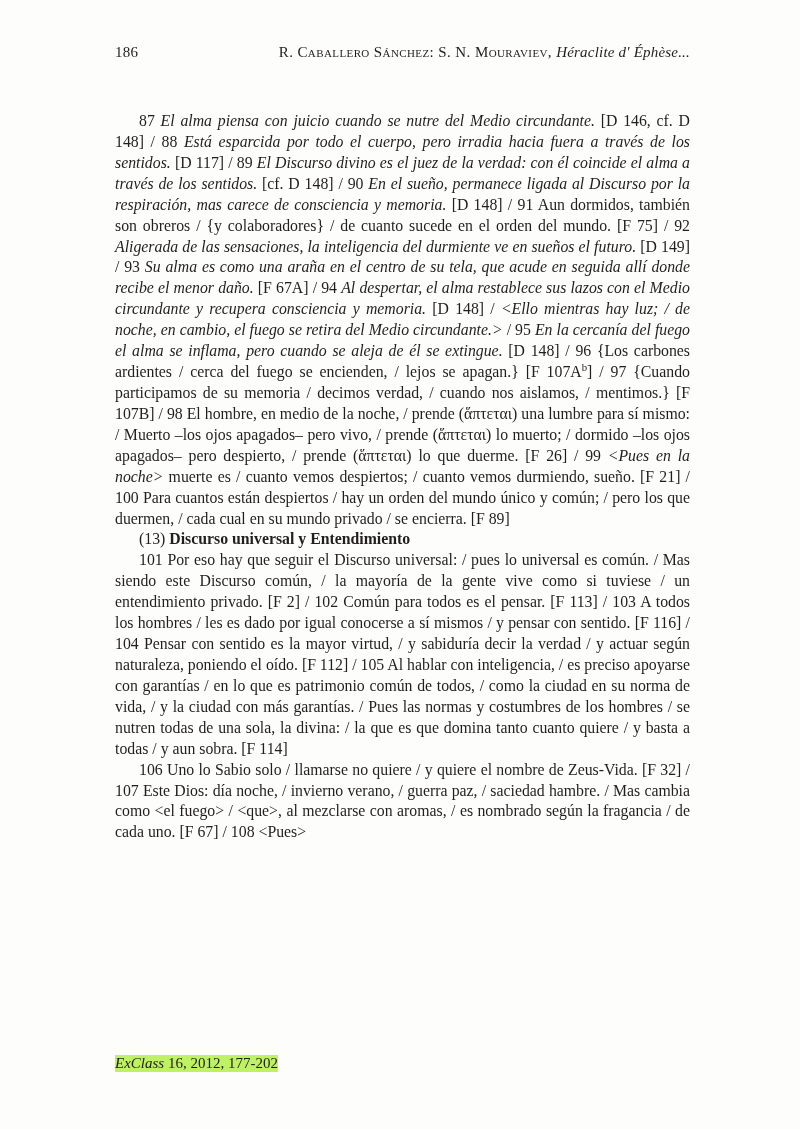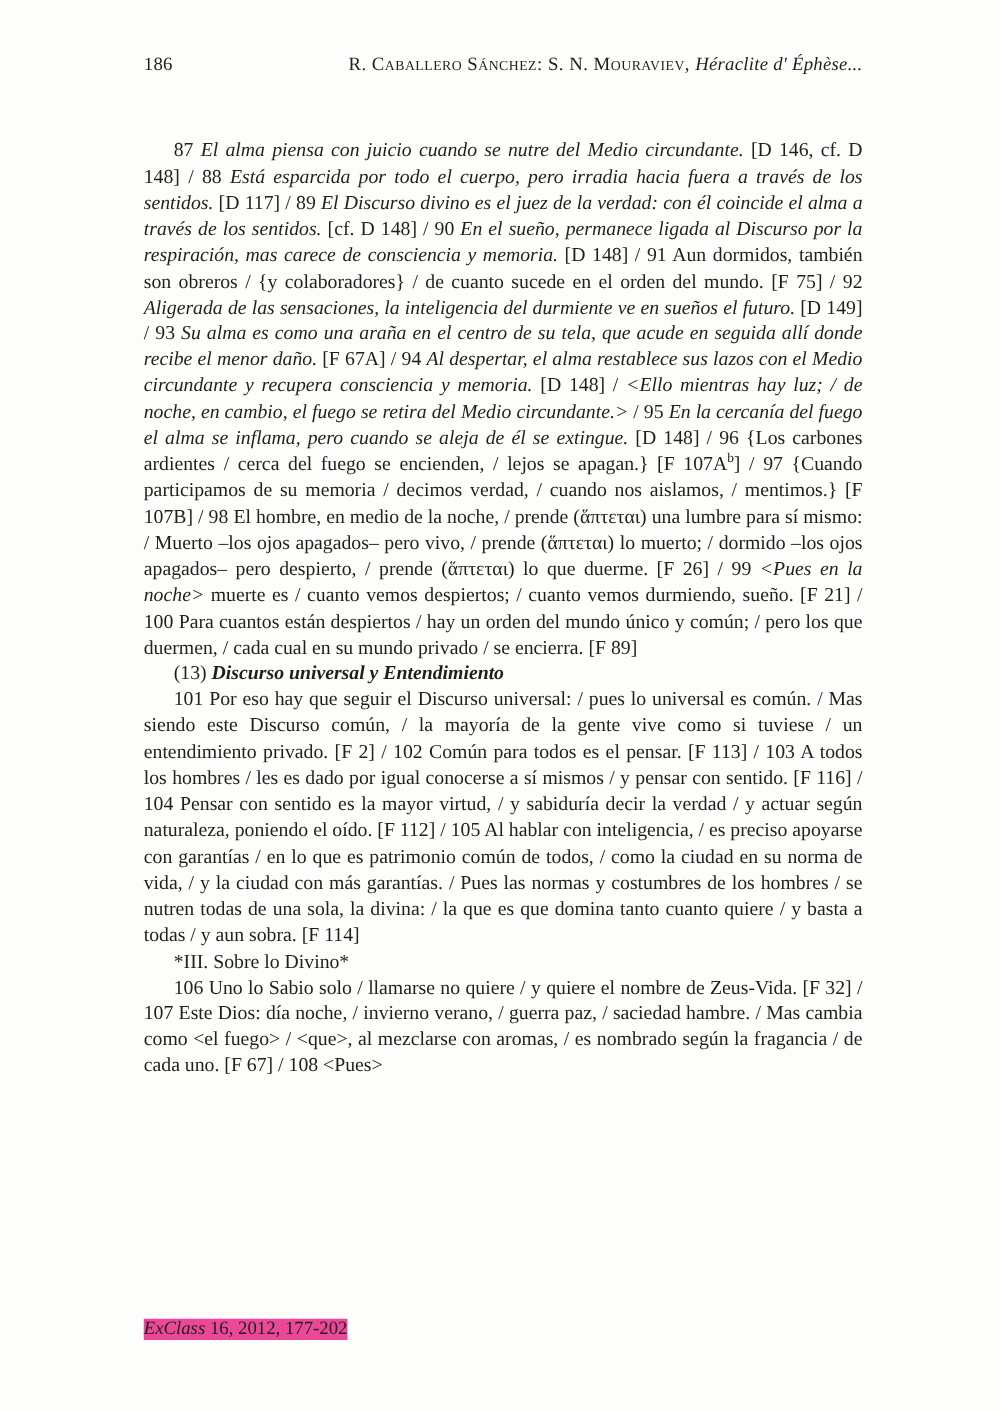--- a/index.html
+++ b/index.html
@@ -30,42 +30,41 @@
     top:111px;left:115px;right:110px;
     font-size:15.8px;
     line-height:1.325;
     text-align:justify;
   }
   .para{text-indent:24px;margin:0;padding:0;}
   .footer{
     position:absolute;
     left:115px;top:1055px;
     font-size:15px;
-    background:#ec4899;
+    background:#bef264;
   }
   
   .st-b{font-weight:normal;}
   .st-i{font-style:italic;}
-  .st-bi{font-weight:bold;font-style:italic;}
+  .st-bi{font-weight:bold;}
   .st-sc{font-variant:small-caps;letter-spacing:0.4px;}
   .st-sup{vertical-align:super;font-size:0.68em;line-height:0;}
 </style>
 </head>
 <body>
 
 <div class="page">
 
   <div class="header">
     <span class="page-number">186</span>
     <span class="running-title"><span class="st-sc">R. Caballero Sánchez: S. N. Mouraviev, </span><span class="st-i">Héraclite d' Éphèse...</span></span>
   </div>
 
   <div class="body-block">
     <p class="para"><span class="st-b">87 </span><span class="st-i">El alma piensa con juicio cuando se nutre del Medio circundante.</span><span> [D 146, cf. D 148] / </span><span class="st-b">88 </span><span class="st-i">Está esparcida por todo el cuerpo, pero irradia hacia fuera a través de los sentidos.</span><span> [D 117] / </span><span class="st-b">89 </span><span class="st-i">El Discurso divino es el juez de la verdad: con él coincide el alma a través de los sentidos.</span><span> [cf. D 148] / </span><span class="st-b">90 </span><span class="st-i">En el sueño, permanece ligada al Discurso por la respiración, mas carece de consciencia y memoria.</span><span> [D 148] / </span><span class="st-b">91 </span><span>Aun dormidos, también son obreros / {y colaboradores} / de cuanto sucede en el orden del mundo. [F 75] / </span><span class="st-b">92 </span><span class="st-i">Aligerada de las sensaciones, la inteligencia del durmiente ve en sueños el futuro.</span><span> [D 149] / </span><span class="st-b">93 </span><span class="st-i">Su alma es como una araña en el centro de su tela, que acude en seguida allí donde recibe el menor daño.</span><span> [F 67A] / </span><span class="st-b">94 </span><span class="st-i">Al despertar, el alma restablece sus lazos con el Medio circundante y recupera consciencia y memoria.</span><span> [D 148] / </span><span class="st-i">&lt;Ello mientras hay luz; / de noche, en cambio, el fuego se retira del Medio circundante.&gt;</span><span> / </span><span class="st-b">95 </span><span class="st-i">En la cercanía del fuego el alma se inflama, pero cuando se aleja de él se extingue.</span><span> [D 148] / </span><span class="st-b">96 </span><span>{Los carbones ardientes / cerca del fuego se encienden, / lejos se apagan.} [F 107A</span><span class="st-sup">b</span><span>] / </span><span class="st-b">97 </span><span>{Cuando participamos de su memoria / decimos verdad, / cuando nos aislamos, / mentimos.} [F 107B] / </span><span class="st-b">98 </span><span>El hombre, en medio de la noche, / prende (ἅπτεται) una lumbre para sí mismo: / Muerto –los ojos apagados– pero vivo, / prende (ἅπτεται) lo muerto; / dormido –los ojos apagados– pero despierto, / prende (ἅπτεται) lo que duerme. [F 26] / </span><span class="st-b">99 </span><span class="st-i">&lt;Pues en la noche&gt;</span><span> muerte es / cuanto vemos despiertos; / cuanto vemos durmiendo, sueño. [F 21] / </span><span class="st-b">100 </span><span>Para cuantos están despiertos / hay un orden del mundo único y común; / pero los que duermen, / cada cual en su mundo privado / se encierra. [F 89]</span></p>
     <p class="para"><span class="st-b">(13) </span><span class="st-bi">Discurso universal y Entendimiento</span></p>
     <p class="para"><span class="st-b">101 </span><span>Por eso hay que seguir el Discurso universal: / pues lo universal es común. / Mas siendo este Discurso común, / la mayoría de la gente vive como si tuviese / un entendimiento privado. [F 2] / </span><span class="st-b">102 </span><span>Común para todos es el pensar. [F 113] / </span><span class="st-b">103 </span><span>A todos los hombres / les es dado por igual conocerse a sí mismos / y pensar con sentido. [F 116] / </span><span class="st-b">104 </span><span>Pensar con sentido es la mayor virtud, / y sabiduría decir la verdad / y actuar según naturaleza, poniendo el oído. [F 112] / </span><span class="st-b">105 </span><span>Al hablar con inteligencia, / es preciso apoyarse con garantías / en lo que es patrimonio común de todos, / como la ciudad en su norma de vida, / y la ciudad con más garantías. / Pues las normas y costumbres de los hombres / se nutren todas de una sola, la divina: / la que es que domina tanto cuanto quiere / y basta a todas / y aun sobra. [F 114]</span></p>
-    <p class="para"><span class="st-b">*III. Sobre lo Divino*</span></p>
     <p class="para"><span class="st-b">106 </span><span>Uno lo Sabio solo / llamarse no quiere / y quiere el nombre de Zeus-Vida. [F 32] / </span><span class="st-b">107 </span><span>Este Dios: día noche, / invierno verano, / guerra paz, / saciedad hambre. / Mas cambia como &lt;el fuego&gt; / &lt;que&gt;, al mezclarse con aromas, / es nombrado según la fragancia / de cada uno. [F 67] / </span><span class="st-b">108 </span><span>&lt;Pues&gt;</span></p>
   </div>
 
   <div class="footer"><span class="st-i">ExClass</span><span> 16, 2012, 177-202</span></div>
 
 </div>
 
 </body></html>

